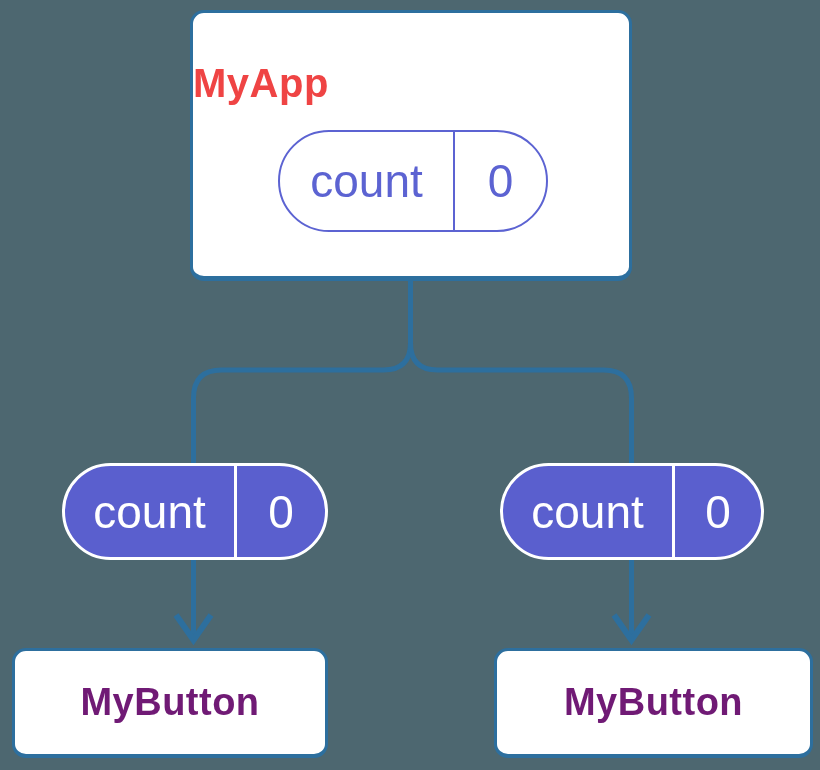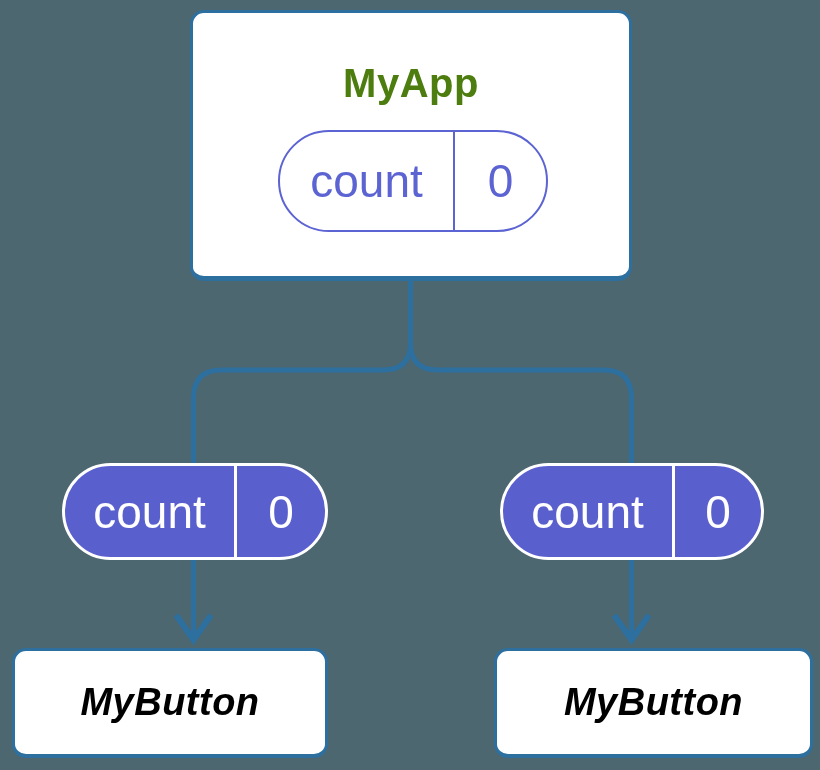--- a/index.html
+++ b/index.html
@@ -31,22 +31,22 @@
   .node-myapp {
     left: 190px; top: 10px;
     width: 442px; height: 271px;
     border-bottom-width: 5px;
   }
 
   .node-title {
     position: absolute;
     left: 0; top: 48px;
     width: 100%;
-    text-align: center;
-    color: #4d7c0f;
+    text-align: left;
+    color: #ef4444;
     font-size: 40px;
     font-weight: 700;
     letter-spacing: 0.5px;
   }
 
   .pill {
     position: absolute;
     box-sizing: border-box;
     display: flex;
     align-items: stretch;
@@ -89,26 +89,25 @@
     flex: 1;
     display: flex;
     align-items: center;
     justify-content: center;
   }
 
   .node-button {
     display: flex;
     align-items: center;
     justify-content: center;
-    color: #000000;
+    color: #701a75;
     font-size: 38px;
     font-weight: 700;
     letter-spacing: 0.5px;
     border-bottom-width: 4px;
-    font-style: italic;
   }
   .node-button-left  { left: 12px;  top: 648px; width: 316px; height: 110px; }
   .node-button-right { left: 494px; top: 648px; width: 319px; height: 110px; }
 </style>
 </head>
 <body>
 
 <div class="canvas">
 
   <svg class="svg-overlay" viewBox="0 0 820 770" xmlns="http://www.w3.org/2000/svg">

